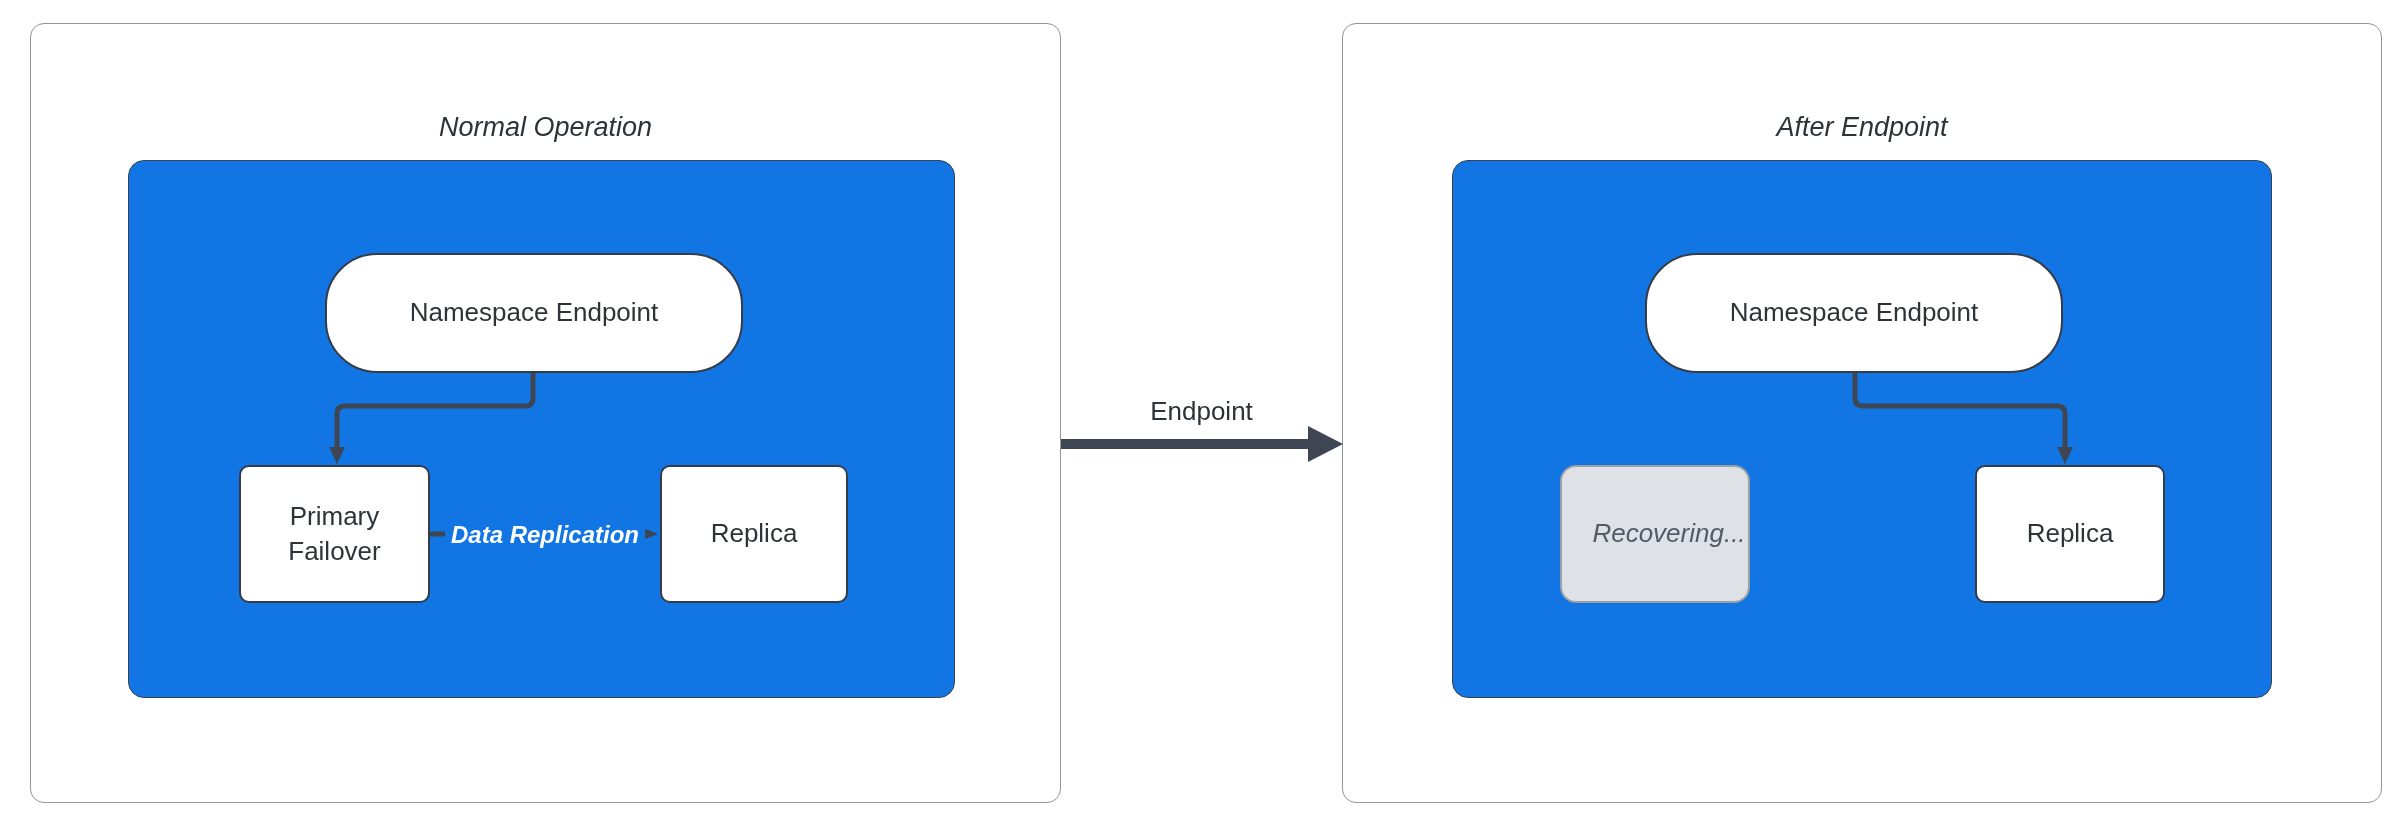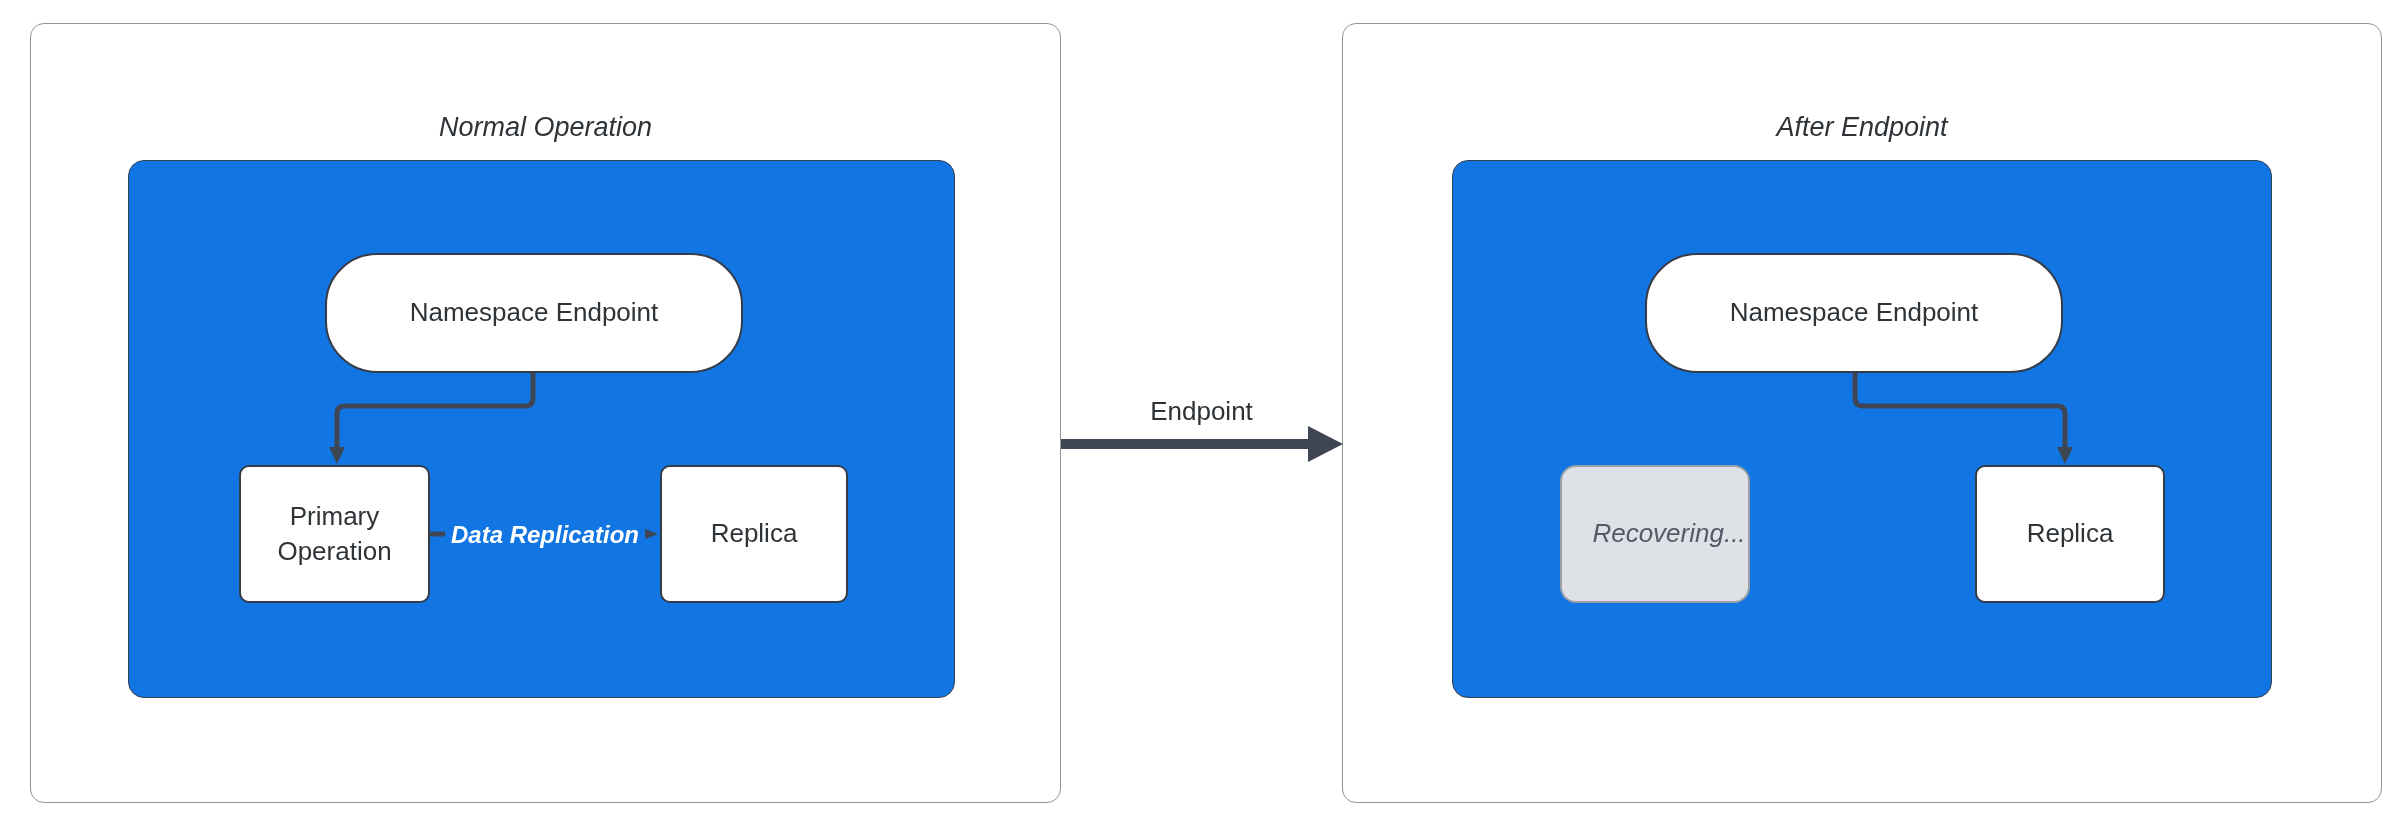--- a/index.html
+++ b/index.html
@@ -152,21 +152,21 @@
 
   <div class="edge-label">
     <span>Data Replication</span>
   </div>
   <div class="transition-label">Endpoint</div>
 
   <div class="node pill" id="pill-left">
     <span>Namespace Endpoint</span>
   </div>
   <div class="node box" id="node-primary">
-    <span>Primary Operation</span>
+    <span>Primary Failover</span>
   </div>
   <div class="node box" id="node-replica-left">
     <span>Replica</span>
   </div>
 
   <div class="node pill" id="pill-right">
     <span>Namespace Endpoint</span>
   </div>
   <div class="node box" id="node-recovering">
     <span>Recovering...</span>

